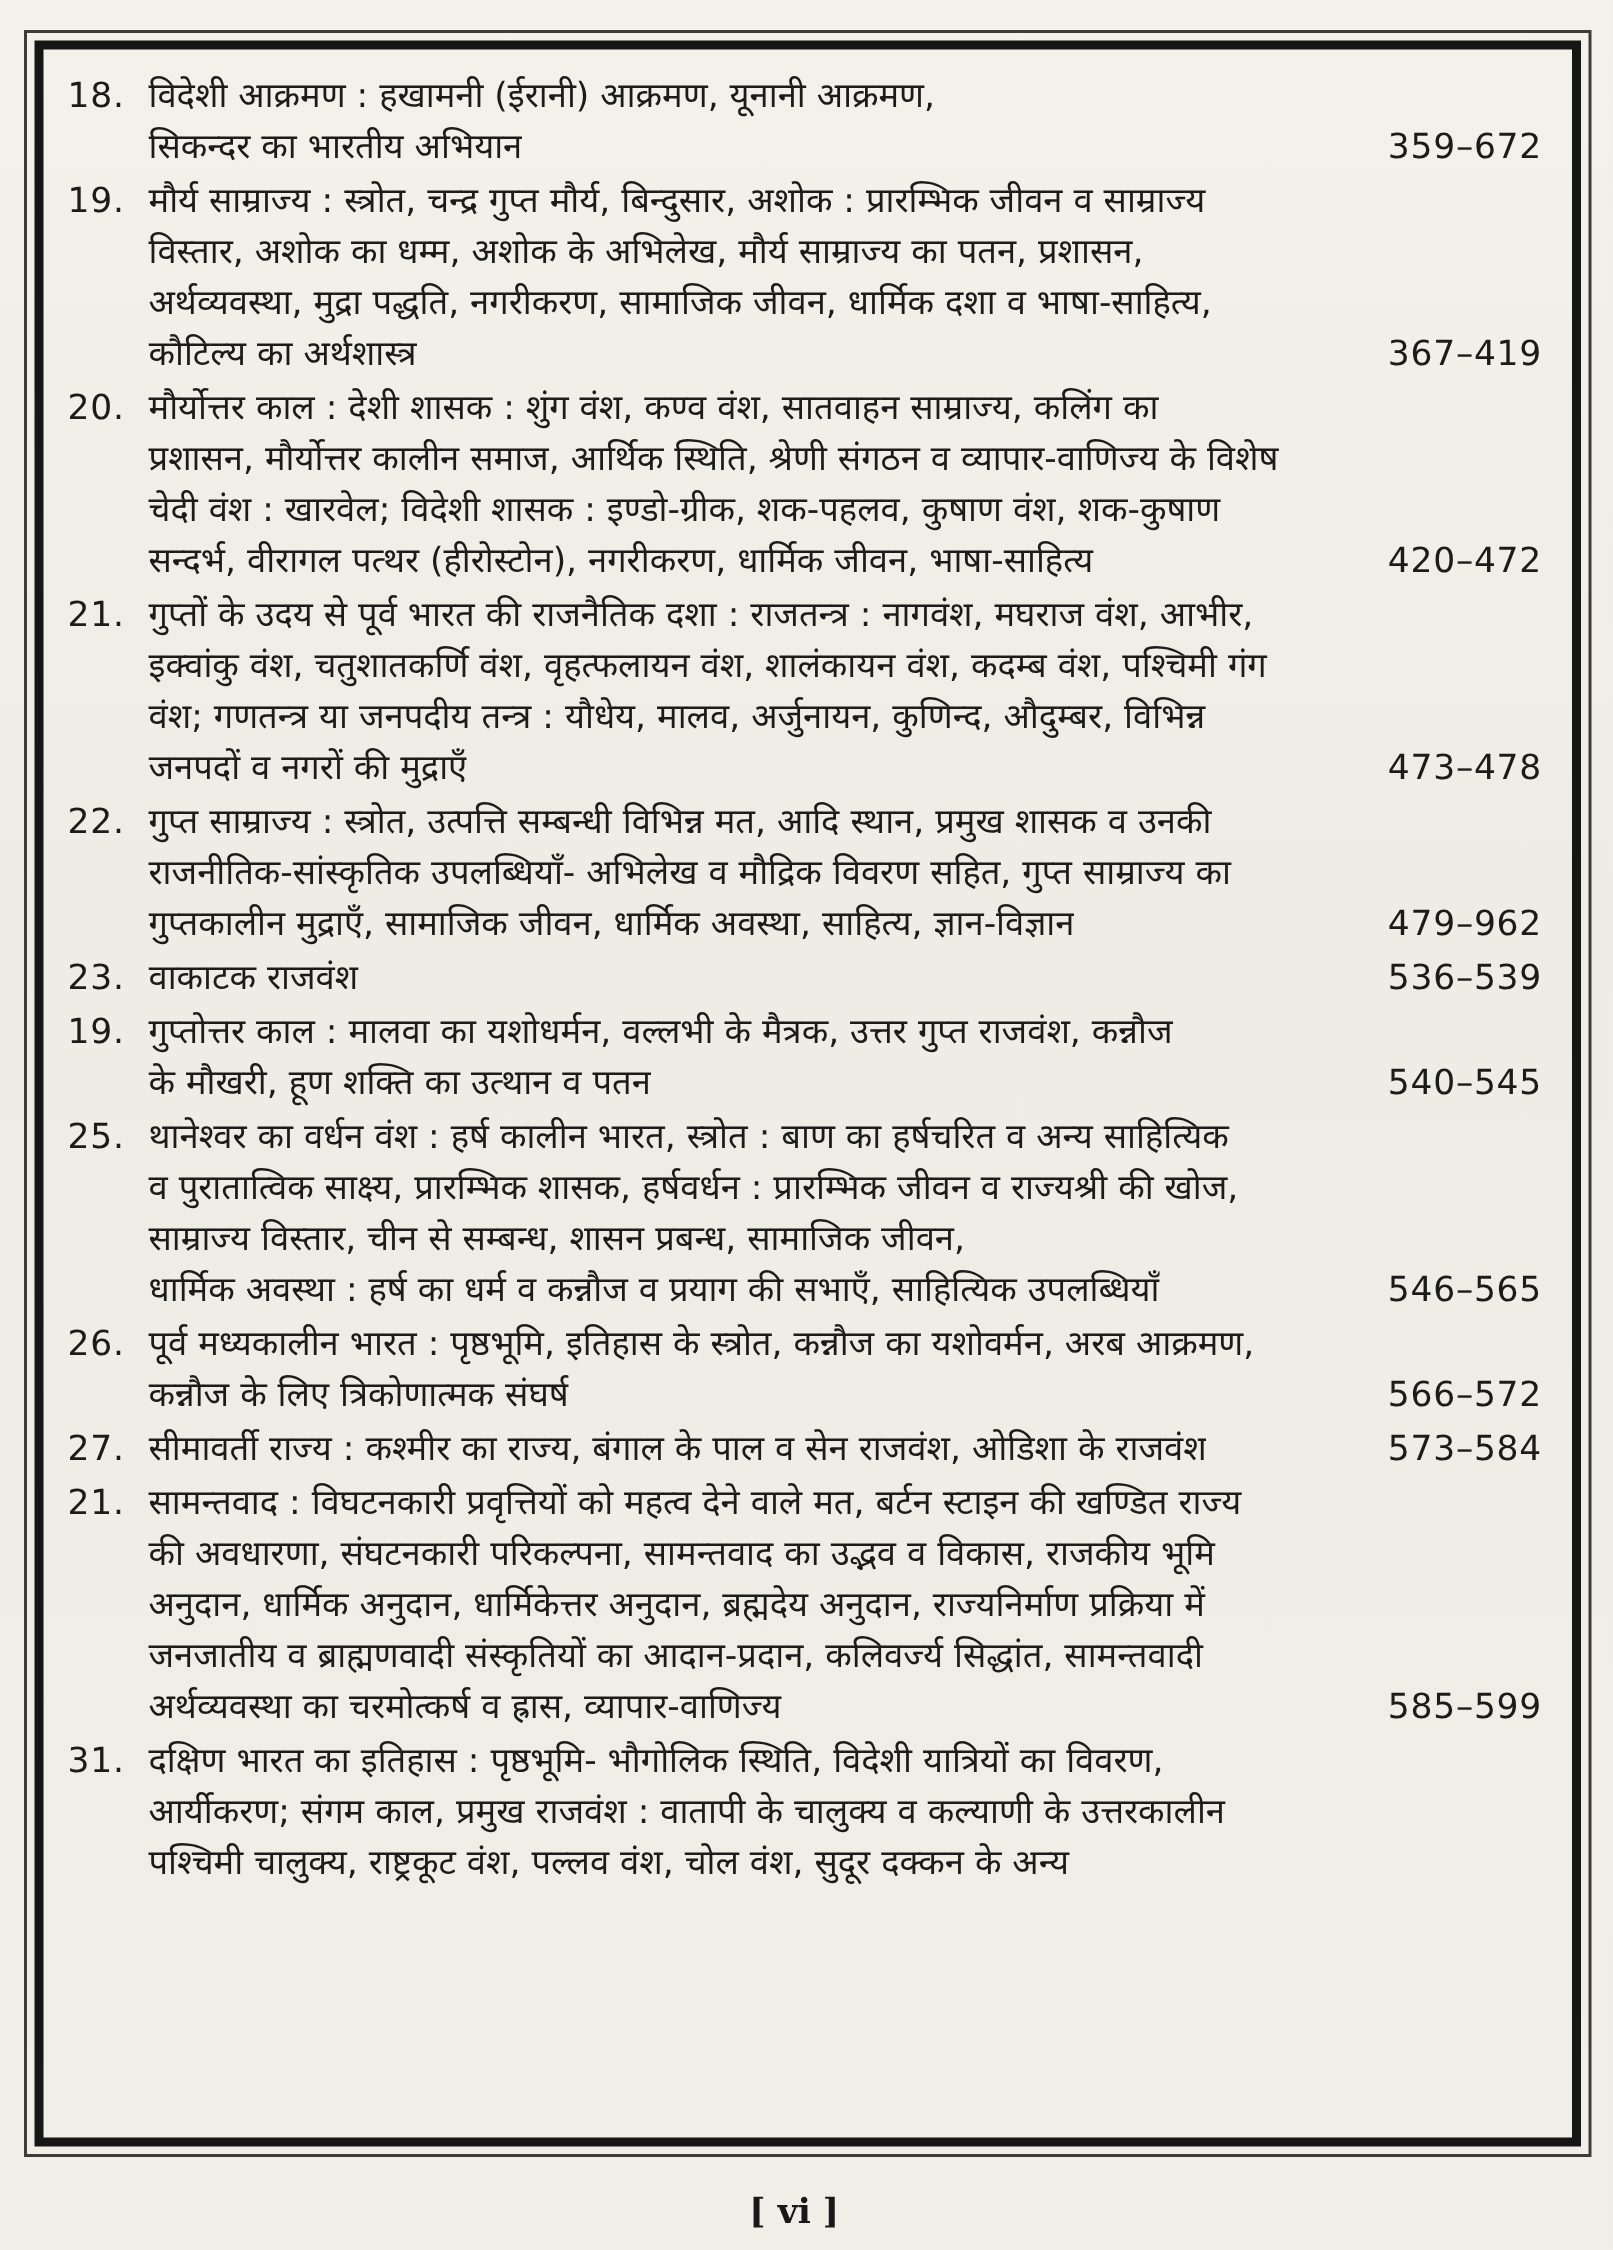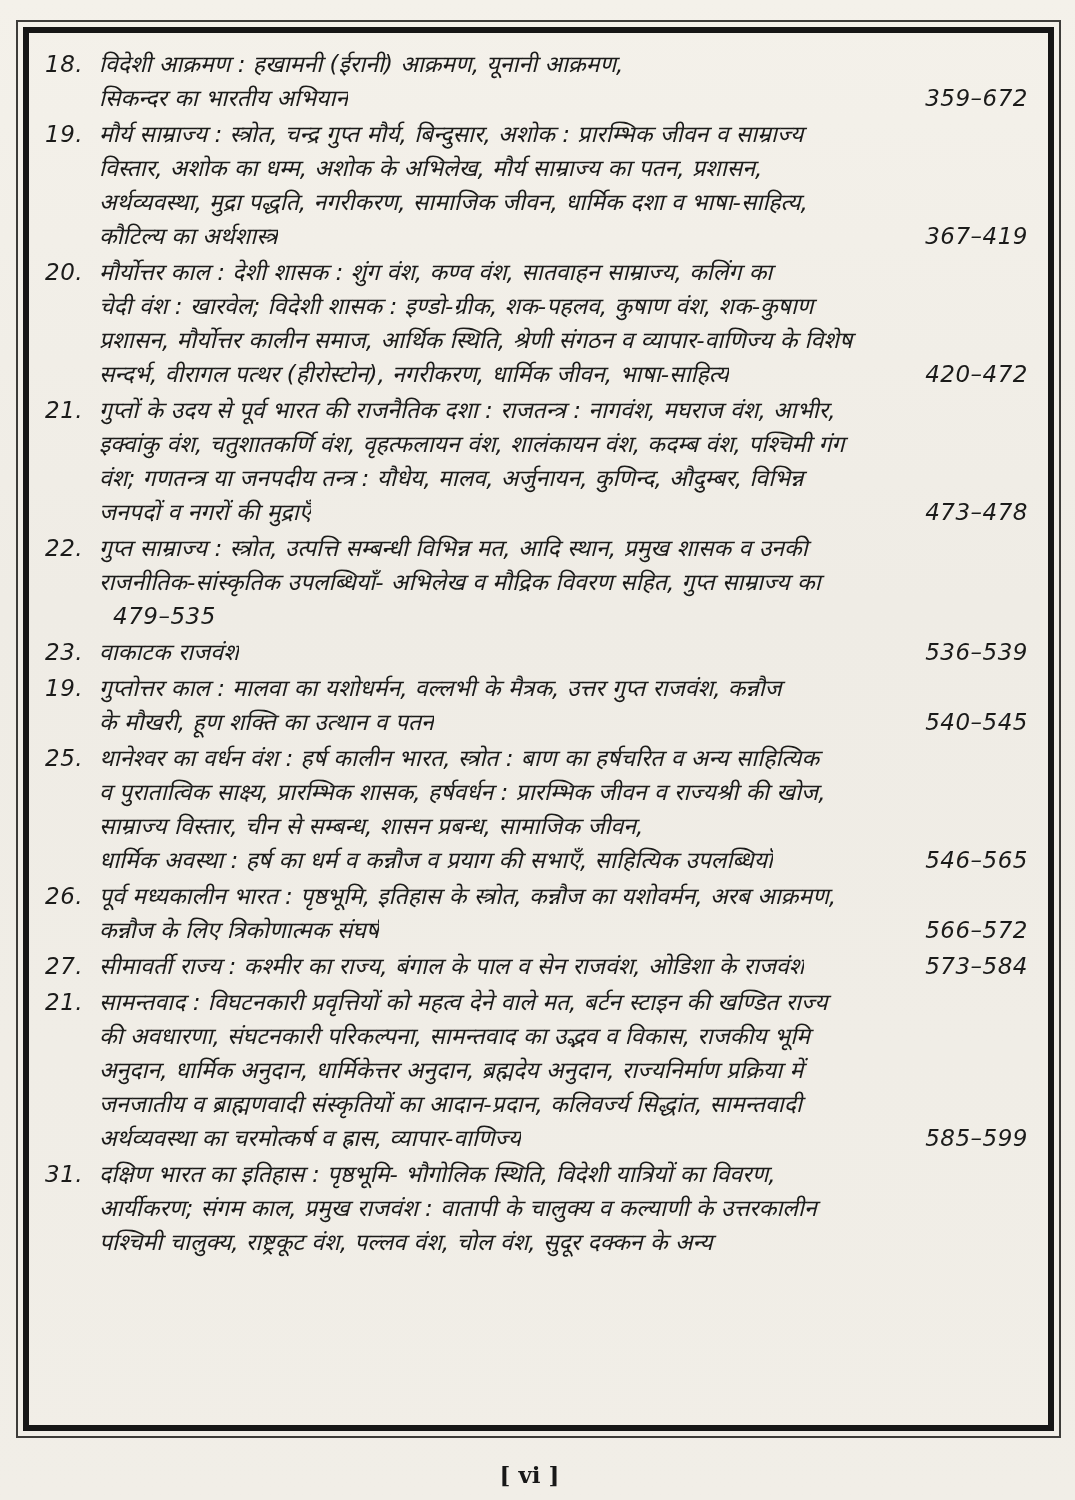--- a/index.html
+++ b/index.html
@@ -36,21 +36,20 @@
     width: 100%;
     height: 100%;
     box-sizing: border-box;
     padding: 14px 20px 8px 16px;
     overflow: hidden;
   }
   .entry {
     display: flex;
     align-items: flex-start;
     margin-bottom: 2px;
-    font-style: italic;
   }
   .num {
     flex: none;
     width: 54px;
     font-size: 23px;
     line-height: 34px;
     letter-spacing: 0.5px;
   }
   .content {
     flex: 1;
@@ -118,22 +117,22 @@
               <span class="line-text">कौटिल्य का अर्थशास्त्र</span>
               <span class="pages">367–419</span>
             </div>
           </div>
   </div>
 
   <div class="entry">
     <div class="num">20.</div>
     <div class="content">
             <div class="line">मौर्योत्तर काल : देशी शासक : शुंग वंश, कण्व वंश, सातवाहन साम्राज्य, कलिंग का</div>
+            <div class="line">प्रशासन, मौर्योत्तर कालीन समाज, आर्थिक स्थिति, श्रेणी संगठन व व्यापार-वाणिज्य के विशेष</div>
             <div class="line">चेदी वंश : खारवेल; विदेशी शासक : इण्डो-ग्रीक, शक-पहलव, कुषाण वंश, शक-कुषाण</div>
-            <div class="line">प्रशासन, मौर्योत्तर कालीन समाज, आर्थिक स्थिति, श्रेणी संगठन व व्यापार-वाणिज्य के विशेष</div>
             <div class="line with-pages">
               <span class="line-text">सन्दर्भ, वीरागल पत्थर (हीरोस्टोन), नगरीकरण, धार्मिक जीवन, भाषा-साहित्य</span>
               <span class="pages">420–472</span>
             </div>
           </div>
   </div>
 
   <div class="entry">
     <div class="num">21.</div>
     <div class="content">
@@ -146,21 +145,22 @@
             </div>
           </div>
   </div>
 
   <div class="entry">
     <div class="num">22.</div>
     <div class="content">
             <div class="line">गुप्त साम्राज्य : स्त्रोत, उत्पत्ति सम्बन्धी विभिन्न मत, आदि स्थान, प्रमुख शासक व उनकी</div>
             <div class="line">राजनीतिक-सांस्कृतिक उपलब्धियाँ- अभिलेख व मौद्रिक विवरण सहित, गुप्त साम्राज्य का</div>
             <div class="line with-pages">
-              <span class="pages">479–535</span>
+              <span class="line-text">गुप्तकालीन मुद्राएँ, सामाजिक जीवन, धार्मिक अवस्था, साहित्य, ज्ञान-विज्ञान</span>
+              <span class="pages">479–962</span>
             </div>
           </div>
   </div>
 
   <div class="entry">
     <div class="num">23.</div>
     <div class="content">
             <div class="line with-pages">
               <span class="line-text">वाकाटक राजवंश</span>
               <span class="pages">536–539</span>

